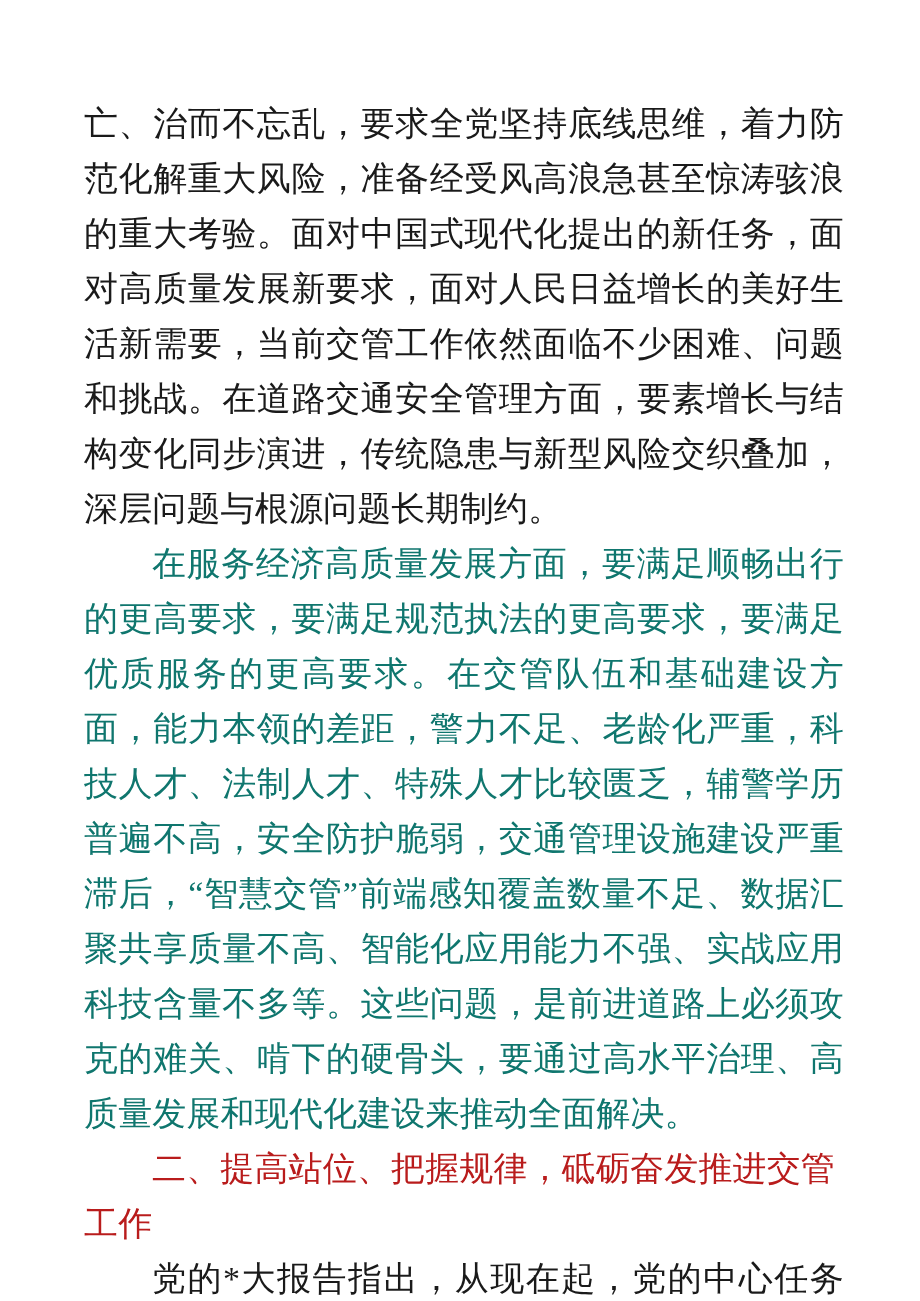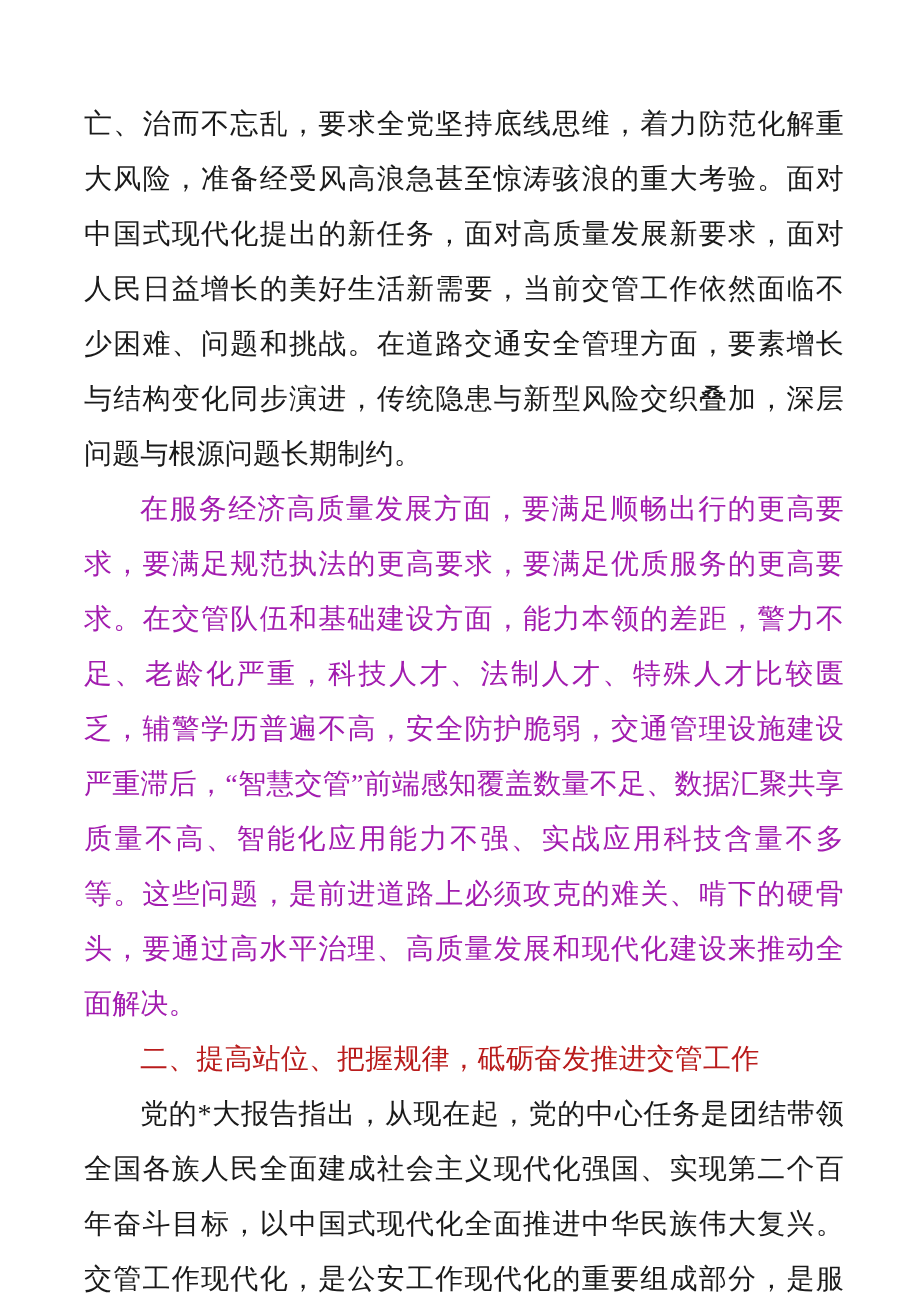--- a/index.html
+++ b/index.html
@@ -23,21 +23,21 @@
   }
   #doc-body {
     position: absolute;
     left: 84px;
     top: 96px;
     width: 760px;
   }
   .para {
     margin: 0 0 0 0;
     padding: 0;
-    font-size: 28px;
+    font-size: 34px;
     line-height: 55px;
     color: #1a1a1a;
     text-align: justify;
     text-justify: inter-ideograph;
     text-indent: 2em;
     letter-spacing: 0.15px;
     word-break: break-all;
     font-weight: 400;
   }
   .para.no-indent {
@@ -53,20 +53,20 @@
   }
 </style>
 </head>
 <body>
 
 <div id="page" style="background: rgb(255, 255, 255); width: 920px; height: 1301px;">
   <div id="doc-body">
 
     <p class="para no-indent" style="color: rgb(26, 26, 26);">亡、治而不忘乱，要求全党坚持底线思维，着力防范化解重大风险，准备经受风高浪急甚至惊涛骇浪的重大考验。面对中国式现代化提出的新任务，面对高质量发展新要求，面对人民日益增长的美好生活新需要，当前交管工作依然面临不少困难、问题和挑战。在道路交通安全管理方面，要素增长与结构变化同步演进，传统隐患与新型风险交织叠加，深层问题与根源问题长期制约。</p>
 
-    <p class="para" style="color: #a21caf; font-family: Liberation Serif, serif;">在服务经济高质量发展方面，要满足顺畅出行的更高要求，要满足规范执法的更高要求，要满足优质服务的更高要求。在交管队伍和基础建设方面，能力本领的差距，警力不足、老龄化严重，科技人才、法制人才、特殊人才比较匮乏，辅警学历普遍不高，安全防护脆弱，交通管理设施建设严重滞后，“智慧交管”前端感知覆盖数量不足、数据汇聚共享质量不高、智能化应用能力不强、实战应用科技含量不多等。这些问题，是前进道路上必须攻克的难关、啃下的硬骨头，要通过高水平治理、高质量发展和现代化建设来推动全面解决。</p>
+    <p class="para" style="color: #0f766e; font-family: Liberation Serif, serif;">在服务经济高质量发展方面，要满足顺畅出行的更高要求，要满足规范执法的更高要求，要满足优质服务的更高要求。在交管队伍和基础建设方面，能力本领的差距，警力不足、老龄化严重，科技人才、法制人才、特殊人才比较匮乏，辅警学历普遍不高，安全防护脆弱，交通管理设施建设严重滞后，“智慧交管”前端感知覆盖数量不足、数据汇聚共享质量不高、智能化应用能力不强、实战应用科技含量不多等。这些问题，是前进道路上必须攻克的难关、啃下的硬骨头，要通过高水平治理、高质量发展和现代化建设来推动全面解决。</p>
 
     <p class="para heading" style="color: #b91c1c;">二、提高站位、把握规律，砥砺奋发推进交管工作</p>
 
     <p class="para" style="color: rgb(26, 26, 26);">党的*大报告指出，从现在起，党的中心任务是团结带领全国各族人民全面建成社会主义现代化强国、实现第二个百年奋斗目标，以中国式现代化全面推进中华民族伟大复兴。交管工作现代化，是公安工作现代化的重要组成部分，是服务经济社会高质量发展的必然要求，是人车路规模巨大的现代化，是机动化、城镇化同步快速发展的现代化，是城乡道路交通融合发展的现代化，是统筹保障安全畅通、维护社会稳定、服务经济社会发展的现代化，更是交通治理理念、治理体系、治理能力协同创新一体推进的现代化。</p>
 
   </div>
 </div>
 
 </body></html>

